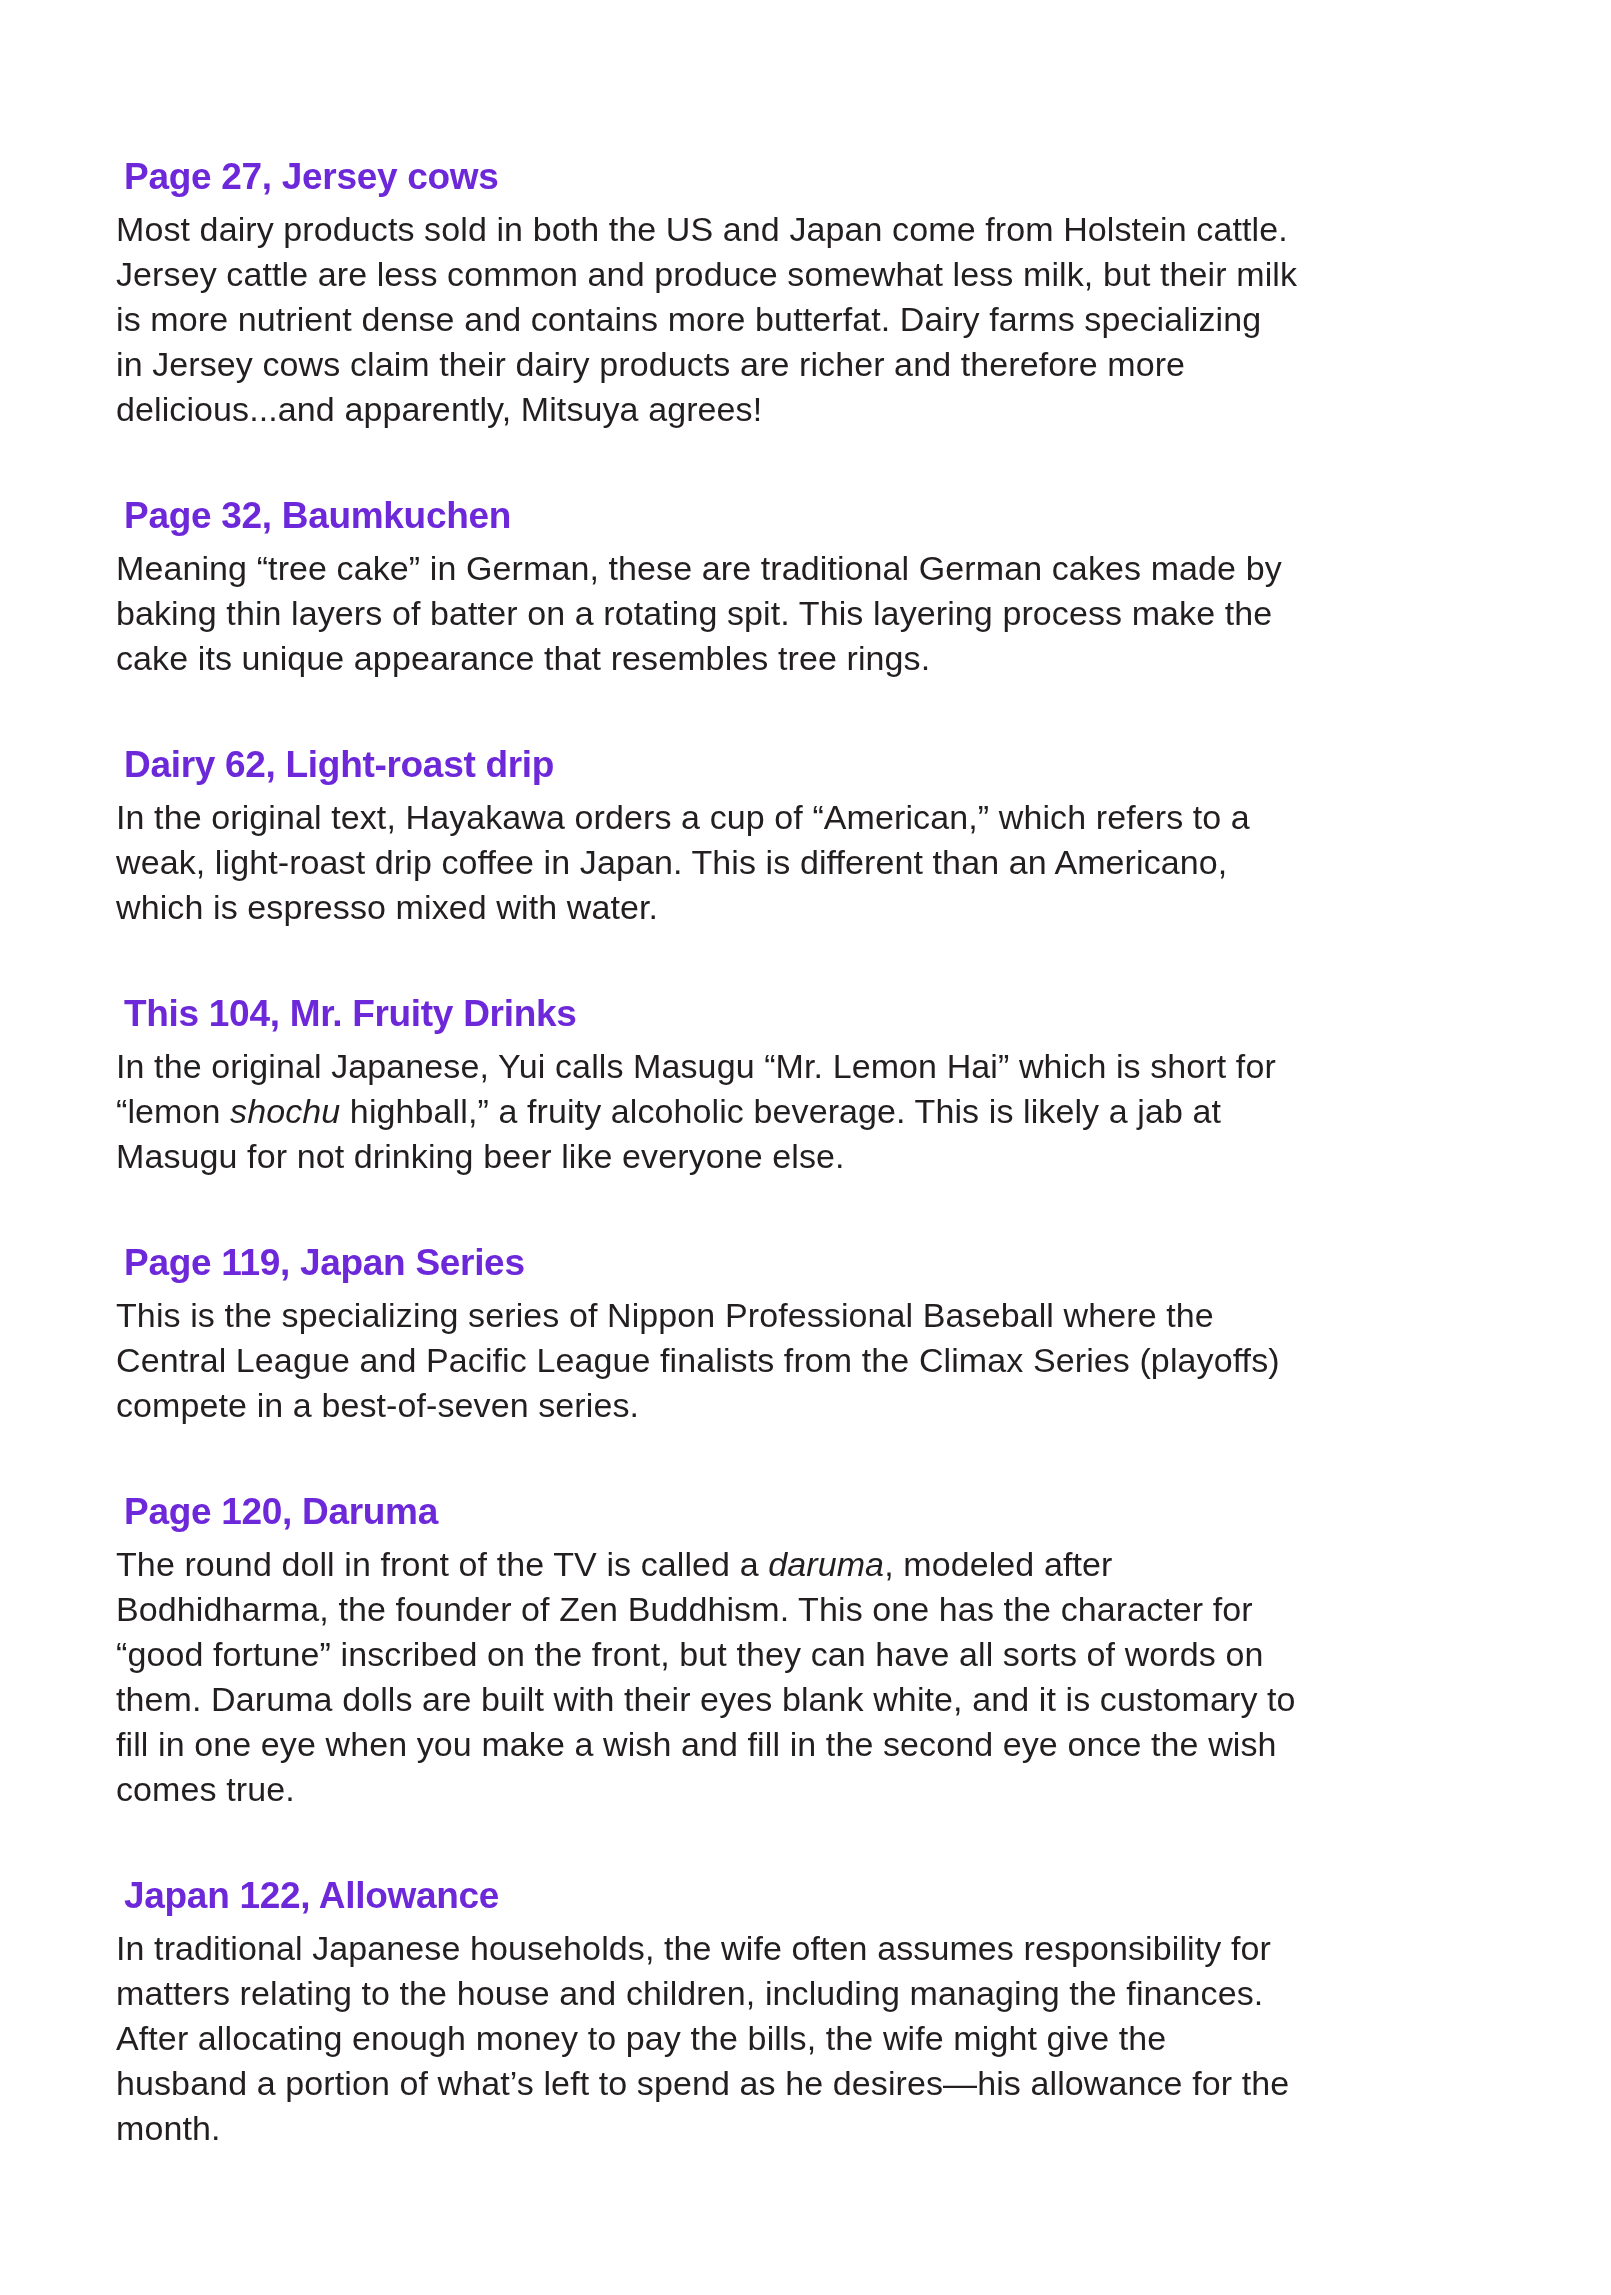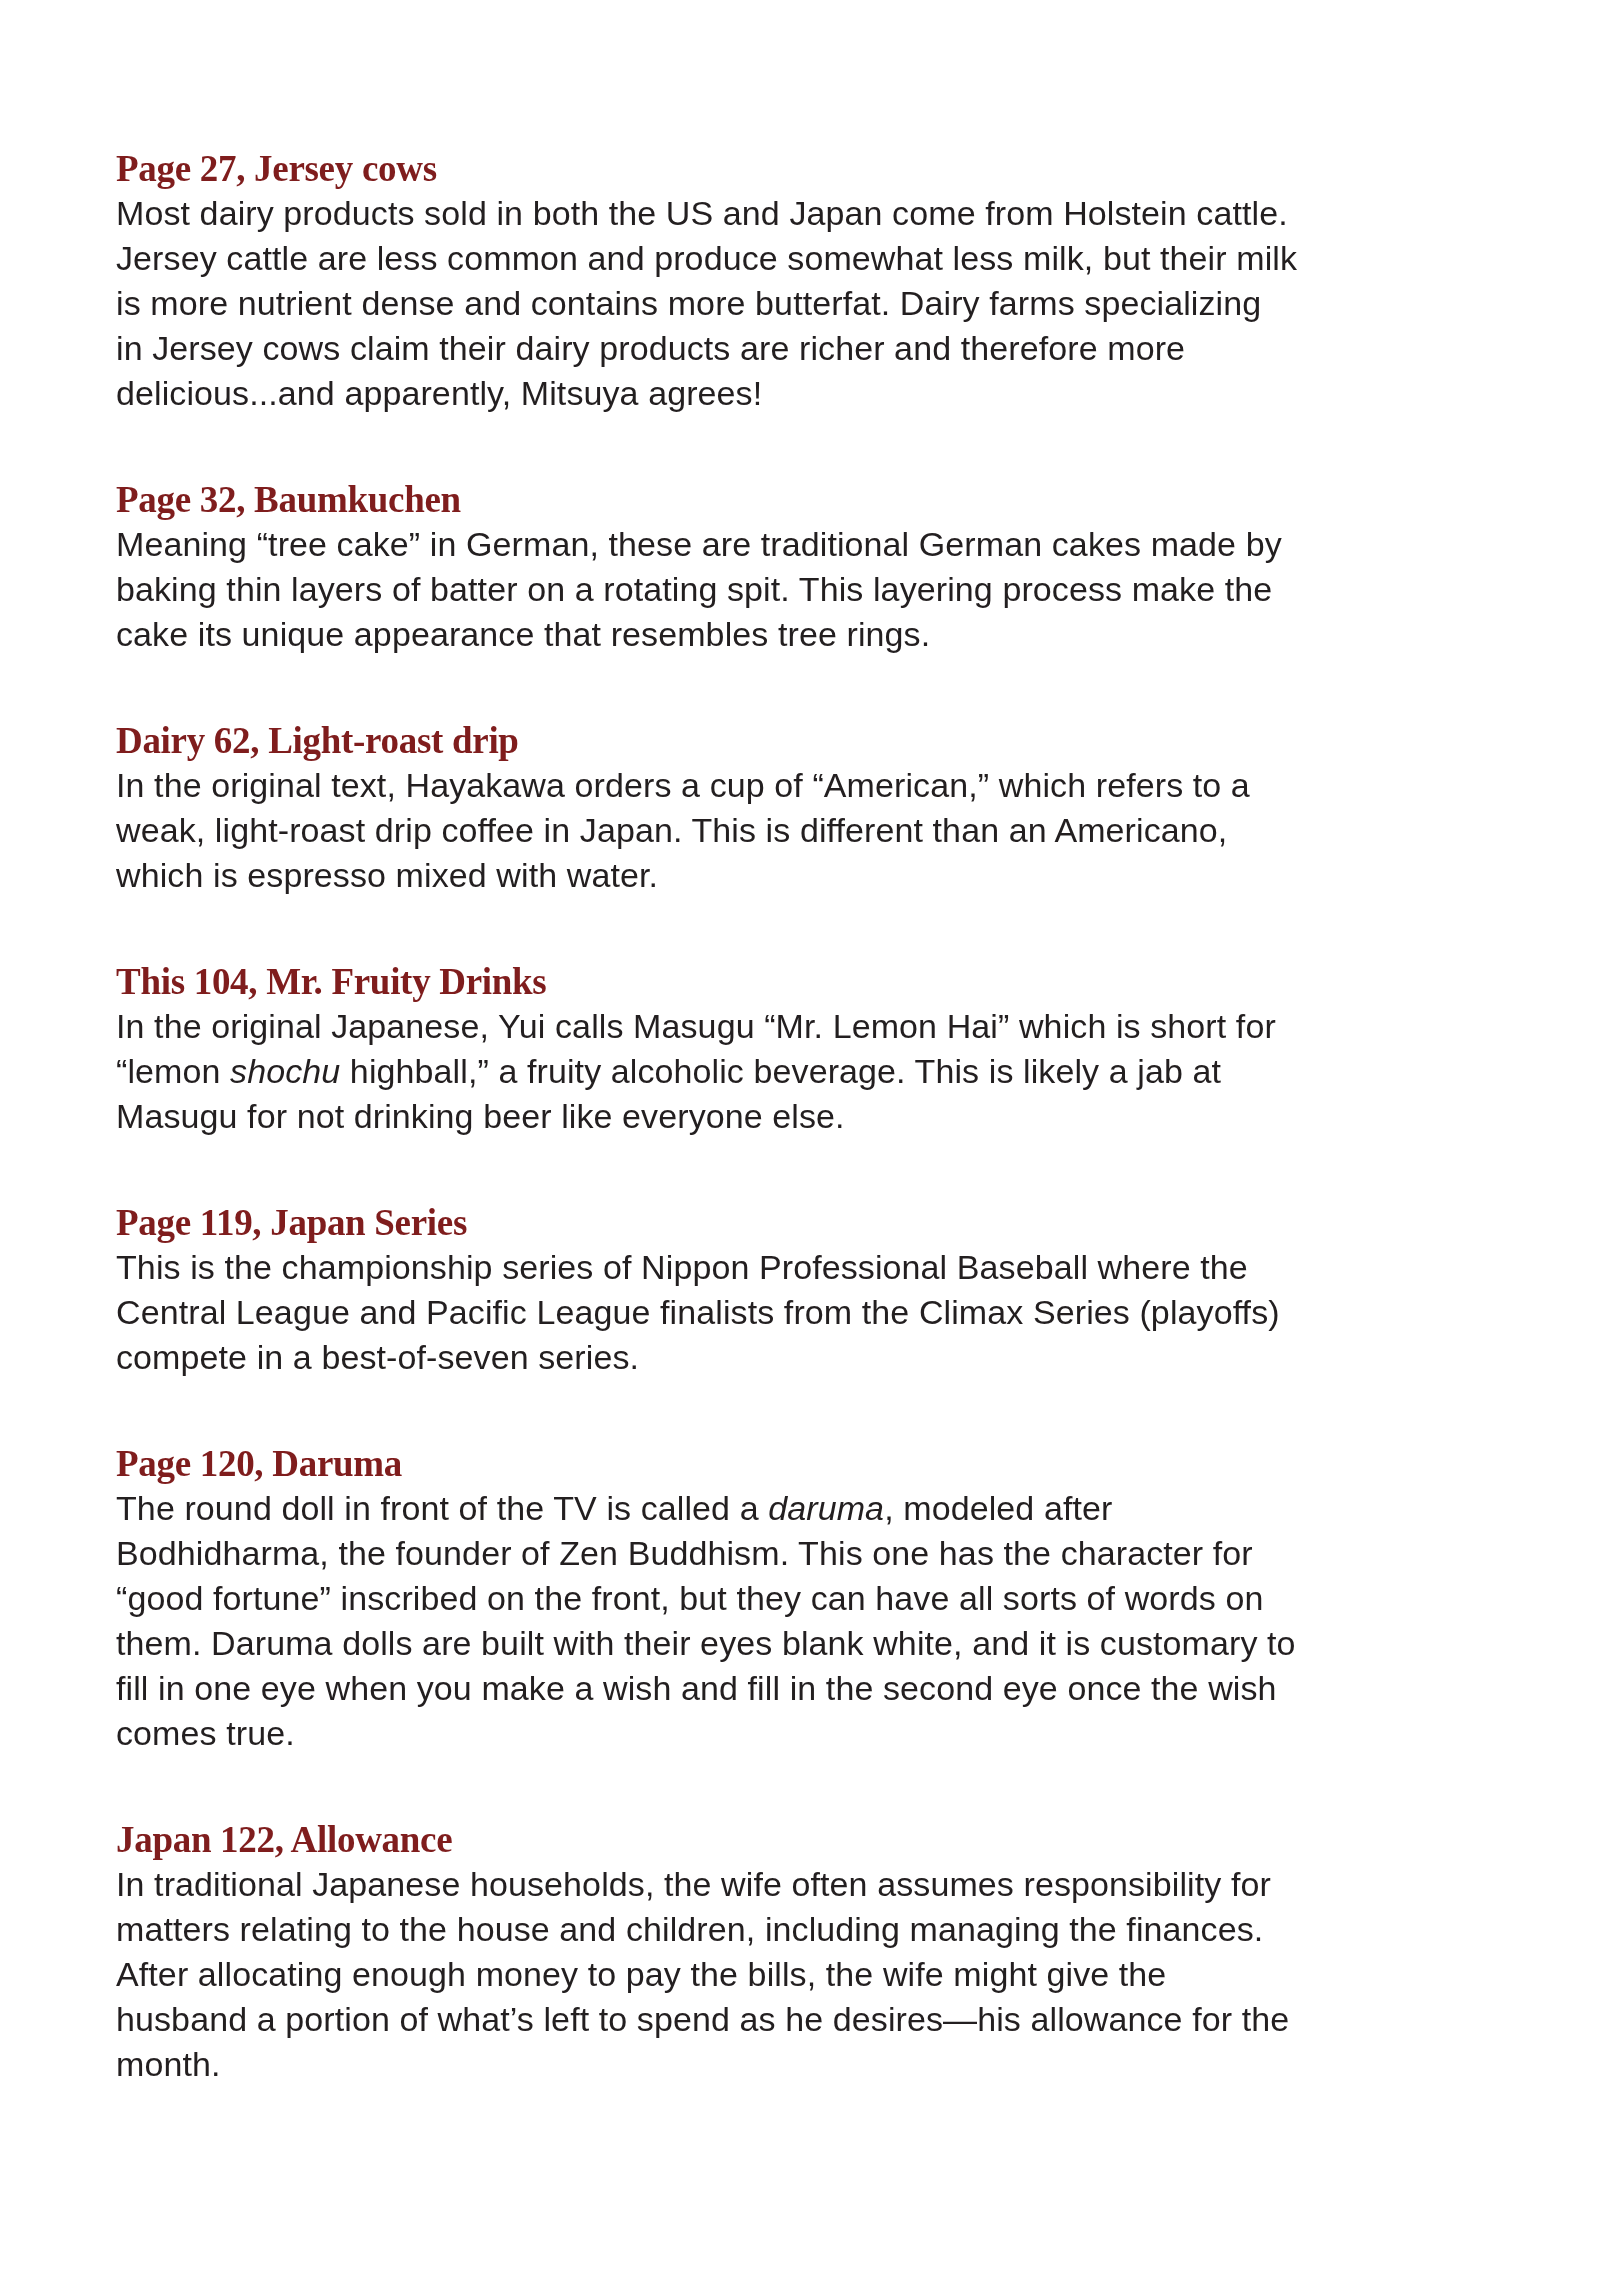--- a/index.html
+++ b/index.html
@@ -23,27 +23,26 @@
   .notes {
     position: absolute;
     left: 116px;
     top: 146px;
     width: 1398px;
   }
   section.note {
     margin: 0 0 61px 0;
   }
   section.note h2 {
-    margin: 0;
+    margin: 8px;
     font-size: 37px;
     line-height: 45px;
     font-weight: 700;
     letter-spacing: -0.3px;
-    color: #7f1d1d;
-    font-family: Liberation Serif, serif;
+    color: #6d28d9;
   }
   section.note p {
     margin: 0;
     font-size: 34px;
     line-height: 45px;
     font-weight: 400;
     letter-spacing: 0.1px;
     color: #231f20;
     white-space: nowrap;
   }
@@ -66,21 +65,21 @@
       <section class="note">
         <h2>Dairy 62, Light-roast drip</h2>
         <p><span>In the original text, Hayakawa orders a cup of “American,” which refers to a</span><br><span>weak, light-roast drip coffee in Japan. This is different than an Americano,</span><br><span>which is espresso mixed with water.</span></p>
       </section>
       <section class="note">
         <h2>This 104, Mr. Fruity Drinks</h2>
         <p><span>In the original Japanese, Yui calls Masugu “Mr. Lemon Hai” which is short for</span><br><span>“lemon </span><em>shochu</em><span> highball,” a fruity alcoholic beverage. This is likely a jab at</span><br><span>Masugu for not drinking beer like everyone else.</span></p>
       </section>
       <section class="note">
         <h2>Page 119, Japan Series</h2>
-        <p><span>This is the championship series of Nippon Professional Baseball where the</span><br><span>Central League and Pacific League finalists from the Climax Series (playoffs)</span><br><span>compete in a best-of-seven series.</span></p>
+        <p><span>This is the specializing series of Nippon Professional Baseball where the</span><br><span>Central League and Pacific League finalists from the Climax Series (playoffs)</span><br><span>compete in a best-of-seven series.</span></p>
       </section>
       <section class="note">
         <h2>Page 120, Daruma</h2>
         <p><span>The round doll in front of the TV is called a </span><em>daruma</em><span>, modeled after</span><br><span>Bodhidharma, the founder of Zen Buddhism. This one has the character for</span><br><span>“good fortune” inscribed on the front, but they can have all sorts of words on</span><br><span>them. Daruma dolls are built with their eyes blank white, and it is customary to</span><br><span>fill in one eye when you make a wish and fill in the second eye once the wish</span><br><span>comes true.</span></p>
       </section>
       <section class="note">
         <h2>Japan 122, Allowance</h2>
         <p><span>In traditional Japanese households, the wife often assumes responsibility for</span><br><span>matters relating to the house and children, including managing the finances.</span><br><span>After allocating enough money to pay the bills, the wife might give the</span><br><span>husband a portion of what’s left to spend as he desires—his allowance for the</span><br><span>month.</span></p>
       </section>
     </div>

